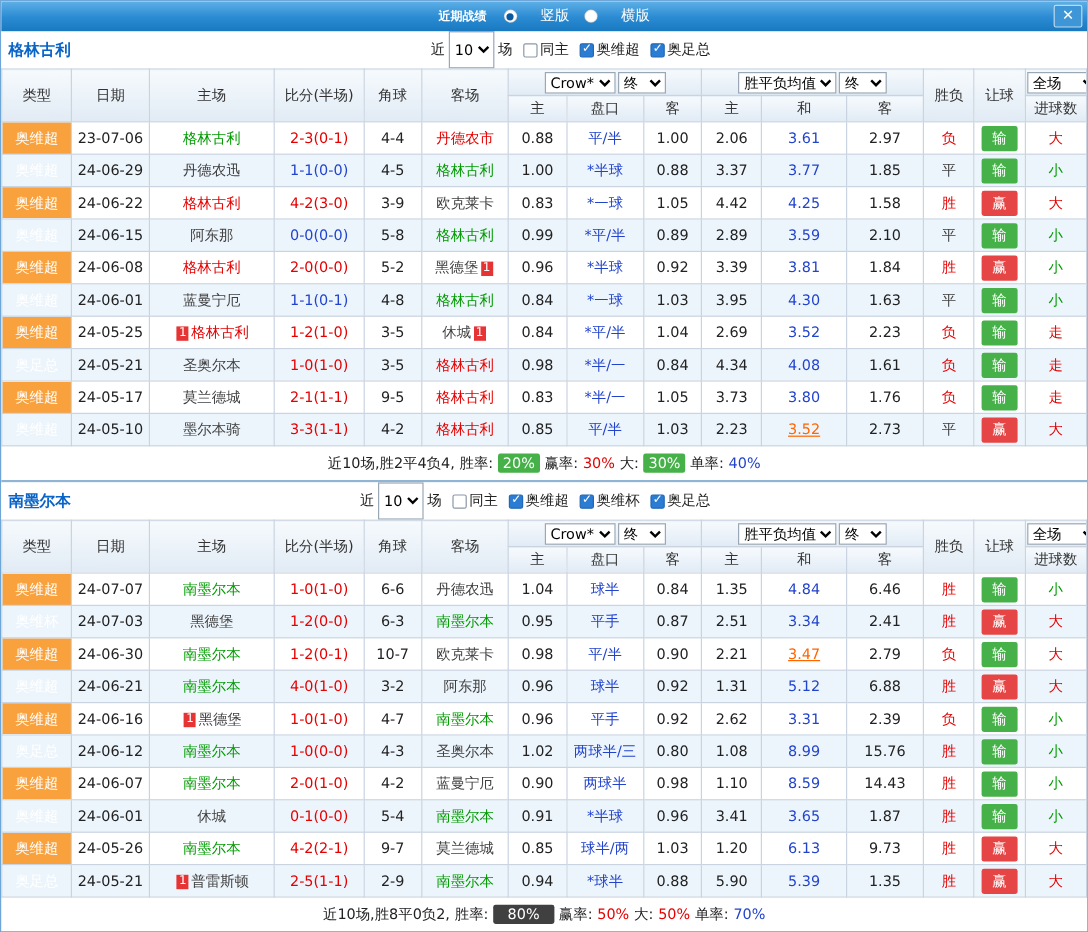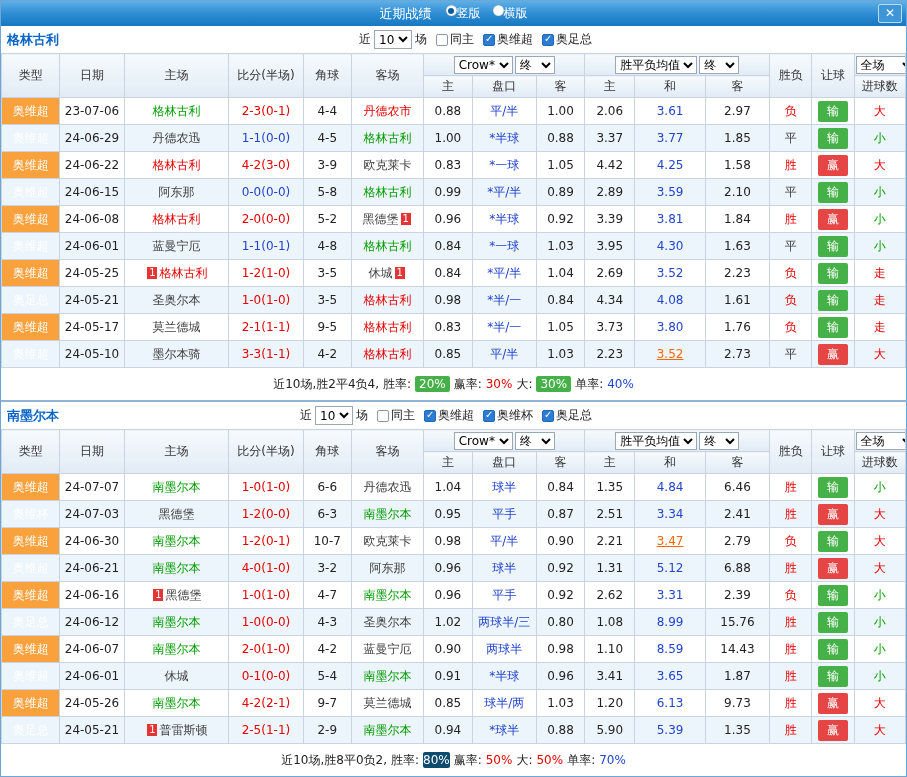--- a/index.html
+++ b/index.html
@@ -2,32 +2,32 @@
 <html><head>
 <meta charset="utf-8">
 <style>
   *{box-sizing:border-box}
   html,body{margin:0;padding:0}
   body{background:#e9e9e9;font-family:"DejaVu Sans","Liberation Sans",sans-serif;font-size:12px;color:#222}
   .window{width:907px;height:777px;background:#fff;border:1px solid #6fa6d8;display:flex;flex-direction:column;overflow:hidden}
   
   .titlebar{flex:0 0 25px;background:linear-gradient(180deg,#5eb0e6 0%,#2a8ad2 55%,#1878c0 100%);position:relative;display:flex;align-items:center;justify-content:center;color:#fff}
   .tb-center{display:flex;align-items:center;gap:14px}
-  .tb-title{font-weight:normal;font-size:13px}
-  .tb-radio{display:inline-flex;gap:0;cursor:pointer;font-size:12px}
+  .tb-title{font-weight:bold;font-size:10px}
+  .tb-radio{display:inline-flex;align-items:center;gap:20px;cursor:pointer;font-size:12px}
   .radio{width:11px;height:11px;border-radius:50%;background:#fff;display:inline-block;position:relative;box-shadow:inset 0 0 1px #456}
   .radio.checked::after{content:"";position:absolute;left:2.5px;top:2.5px;width:6px;height:6px;border-radius:50%;background:#0a5aa0}
   .close-btn{position:absolute;right:4px;top:3px;width:24px;height:19px;background:#3f96d6;border:1px solid #bcd9ef;border-radius:2px;color:#fff;font-size:12px;line-height:15px;text-align:center;padding:0;cursor:pointer;font-family:inherit}
   
   .section{display:flex;flex-direction:column;flex:1;min-height:0}
   .section + .section{border-top:2px solid #8fb4d4}
   .sec-header{flex:0 0 27px;display:flex;align-items:center;padding:0 6px;background:#fff}
   .team{color:#0a64c8;font-weight:bold;font-size:13px}
   .controls{margin-left:auto;margin-right:308px;display:flex;align-items:center;gap:3px;white-space:nowrap}
-  .count-select,.hd-select{height:19px;font-size:12px;font-family:inherit;border:1px solid #9aa7b5;background:#fff}
+  .count-select,.hd-select{height:31px;font-size:12px;font-family:inherit;border:1px solid #9aa7b5;background:#fff}
   .cb-label{display:inline-flex;align-items:center;gap:2px;margin-left:6px;cursor:pointer}
   .cb{width:12px;height:12px;border:1px solid #8a98a8;background:#fff;display:inline-block;position:relative;border-radius:2px}
   .cb.on{background:#2b7cd3;border-color:#2368b4}
   .cb.on::after{content:"✓";position:absolute;left:1px;top:-2px;color:#fff;font-size:10px;font-weight:bold}
   
   .grid{width:100%;border-collapse:collapse;table-layout:fixed}
   .grid th,.grid td{border:1px solid #c9d4e0;text-align:center;white-space:nowrap;overflow:hidden;padding:0}
   .grid thead th{background:linear-gradient(180deg,#f6fafd,#e1ebf5);height:22px;font-weight:normal;color:#333}
   .grid tbody td{height:27px}
   .grid tbody tr:nth-child(even) td{background:#edf5fc}
@@ -43,21 +43,21 @@
   .hit{color:#ff6600;text-decoration:underline}
   .rc{display:inline-block;background:#e63333;color:#fff;font-size:10px;line-height:12px;min-width:10px;padding:0 1px;margin:0 2px;vertical-align:1px}
   .tag{display:inline-block;min-width:30px;padding:2px 5px;border-radius:2px;color:#fff}
   .tag-win{background:#e64545}
   .tag-lose{background:#45b148}
   .sec-footer{flex:1;min-height:24px;display:flex;align-items:center;justify-content:center;gap:4px}
   .seg-plain{color:#222}
   .seg-red{color:#e60000}
   .seg-blue{color:#2244cc}
   .seg-badge-green{background:#45b148;color:#fff;padding:1px 4px;border-radius:2px}
-  .seg-badge-red{background:#0c4a6e;color:#fff;padding:1px 0;border-radius:2px}
+  .seg-badge-red{background:#404040;color:#fff;padding:1px 12px;border-radius:2px}
 </style>
 </head>
 <body>
 
 <div class="window">
   <div class="titlebar">
     <div class="tb-center">
       <span class="tb-title">近期战绩</span>
       <span id="tb-radios" style="display: inline-flex; gap: 12px;">
           <label class="tb-radio">

